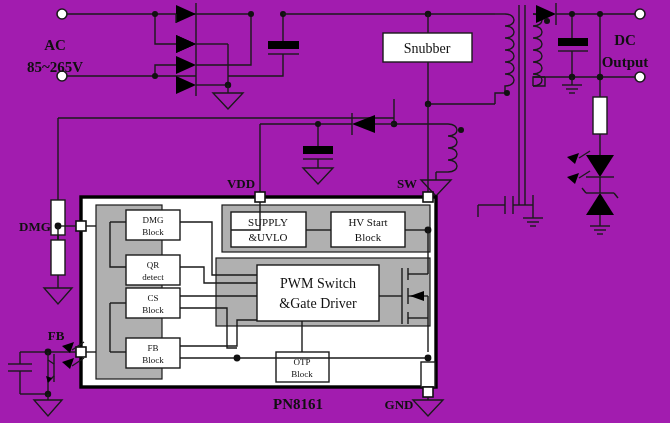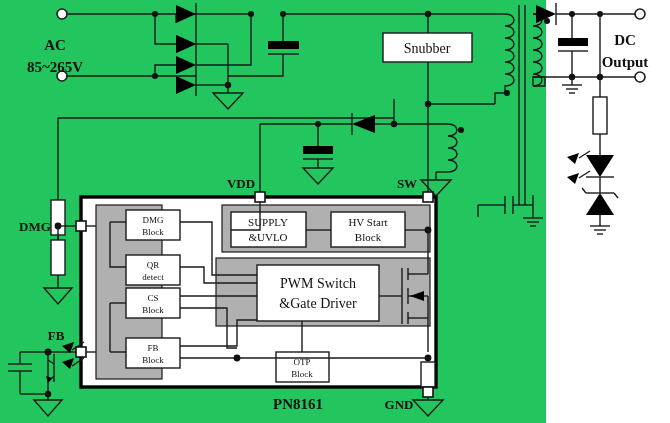--- a/index.html
+++ b/index.html
@@ -1,18 +1,18 @@
 <!DOCTYPE html>
 <html><head>
 <meta charset="utf-8">
 <style>
   html,body{margin:0;padding:0;background:#ffffff;}
   body{width:670px;height:423px;overflow:hidden;
        font-family:"Liberation Serif",serif;}
-  #root{position:relative;width:546px;height:423px;background:#22c55e;}
+  #root{position:relative;width:670px;height:423px;background:#a21caf;}
   svg{display:block;}
   .lbl{font-family:"Liberation Serif",serif;font-weight:bold;fill:#101010;}
   .lbl-ac{font-size:15px;}
   .lbl-pin{font-size:13px;}
   .lbl-part{font-size:15px;}
   .blk-t{font-family:"Liberation Serif",serif;fill:#101010;font-weight:normal;}
   .blk-lg{font-size:14px;}
   .blk-md{font-size:11px;}
   .blk-sm{font-size:9px;}
   .wire{stroke:#1a1a1a;stroke-width:1.4;fill:none;}

